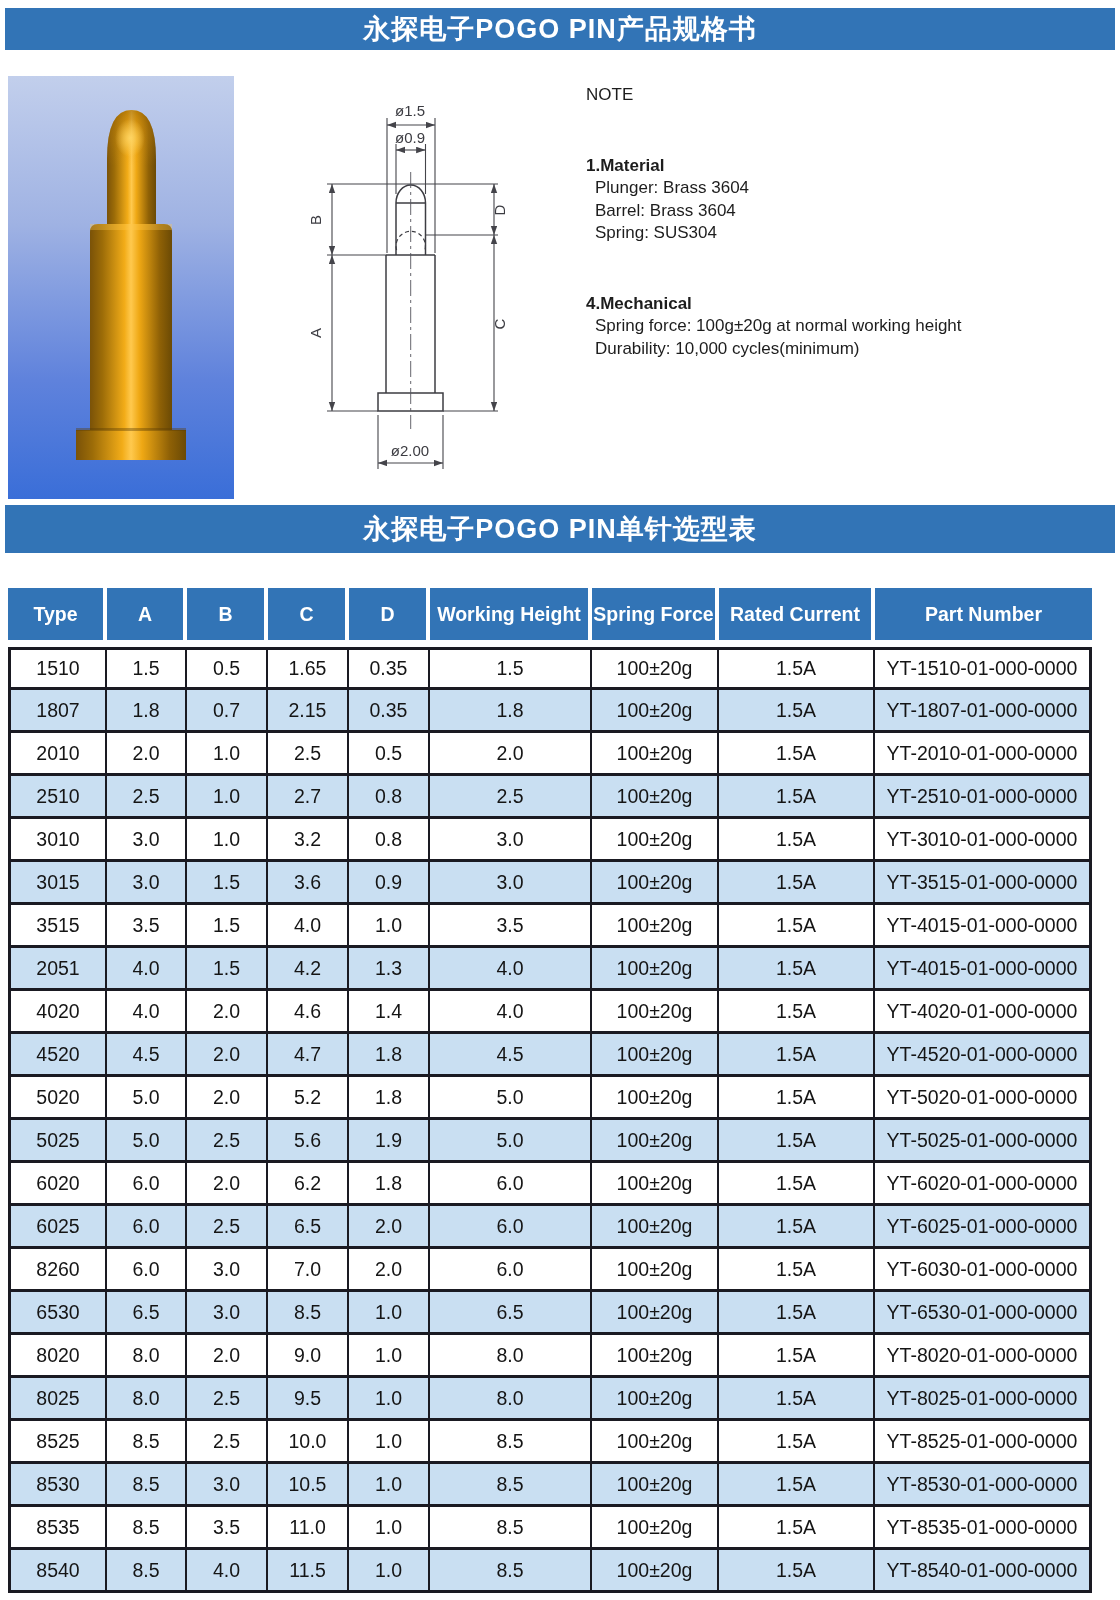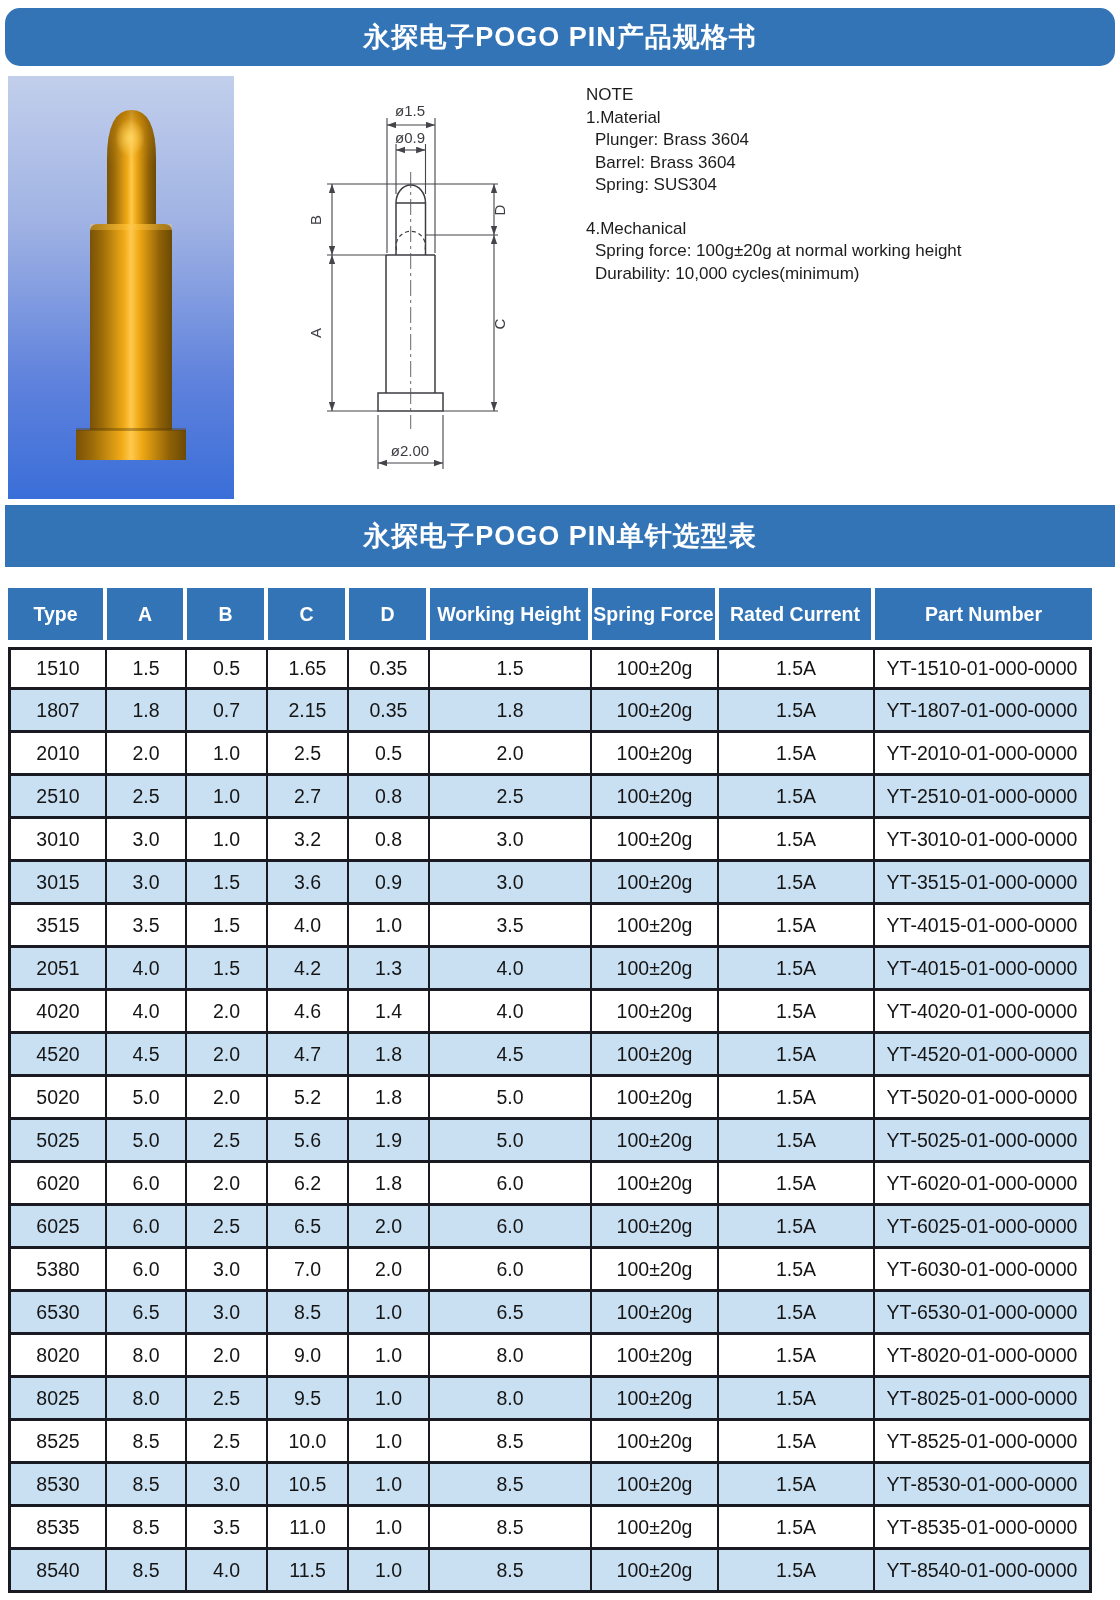--- a/index.html
+++ b/index.html
@@ -10,33 +10,33 @@
     background: #ffffff; margin: 0 auto; overflow: hidden;
     outline: 1px solid #d8d8d8;
   }
   
   .banner {
     position: absolute; left: 5px; width: 1110px;
     background: #3274B6; color: #ffffff;
     display: flex; align-items: center; justify-content: center;
     font-weight: bold; font-size: 27px; letter-spacing: 1px;
   }
-  .banner.top { top: 8px; height: 58px; border-radius: 15px; }
-  .banner.mid { top: 505px; height: 62px; }
+  .banner.top { top: 8px; height: 42px; }
+  .banner.mid { top: 505px; height: 48px; }
   
   .product-img { position: absolute; left: 8px; top: 76px; width: 226px; height: 423px; }
   .drawing { position: absolute; left: 283px; top: 84px; width: 292px; height: 402px; }
   .note {
     position: absolute; left: 586px; top: 84px; width: 528px;
     color: #1d1d1d; font-size: 17px; line-height: 22.5px;
   }
   .note-heading { font-weight: normal; }
   .note-sec { margin-top: 21px; }
   .note-sec:first-of-type { margin-top: 0; }
-  .note-title { font-weight: normal; }
+  .note-title { font-weight: bold; margin-top: 48px; }
   .note-line { padding-left: 9px; }
   
   .ptable {
     position: absolute; left: 8px; top: 588px; width: 1084px;
     border-collapse: separate; border-spacing: 0;
     table-layout: fixed; font-size: 19.5px; color: #151515;
   }
   .ptable thead th {
     background: #3274B6; color: #ffffff; font-weight: bold; font-size: 19.5px;
     height: 59px; text-align: center; vertical-align: middle;
@@ -365,21 +365,21 @@
           <td>6.0</td>
           <td>2.5</td>
           <td>6.5</td>
           <td>2.0</td>
           <td>6.0</td>
           <td>100±20g</td>
           <td>1.5A</td>
           <td>YT-6025-01-000-0000</td>
         </tr>
         <tr>
-          <td>5380</td>
+          <td>8260</td>
           <td>6.0</td>
           <td>3.0</td>
           <td>7.0</td>
           <td>2.0</td>
           <td>6.0</td>
           <td>100±20g</td>
           <td>1.5A</td>
           <td>YT-6030-01-000-0000</td>
         </tr>
         <tr class="alt">

